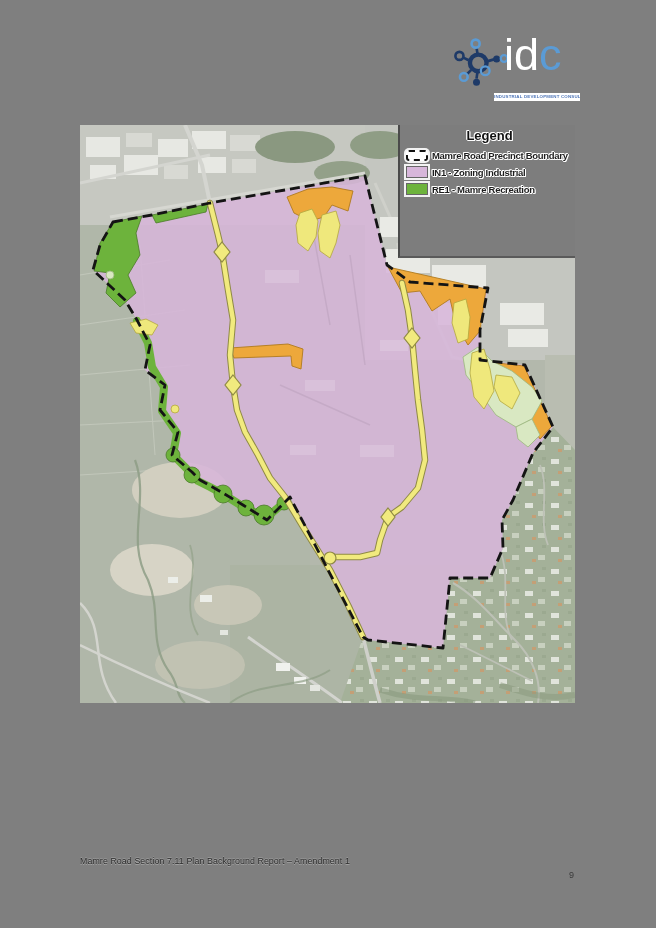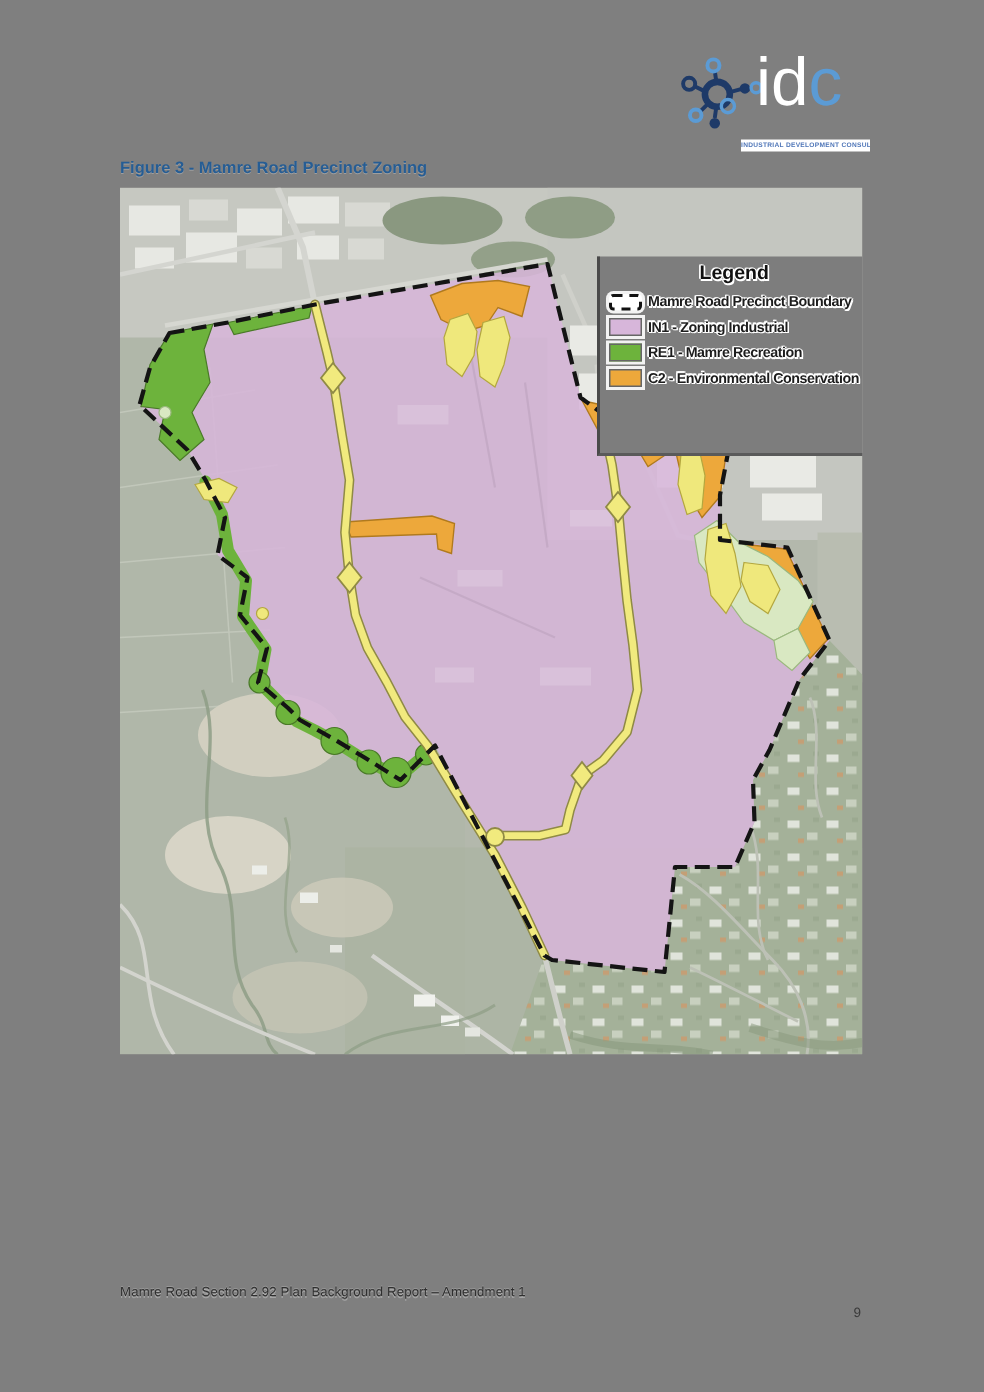--- a/index.html
+++ b/index.html
@@ -19,21 +19,21 @@
   
   .figure-title{position:absolute;left:80px;top:106px;font-size:11px;font-weight:bold;color:#265d94;
     text-shadow:0 1px 0 rgba(255,255,255,.25);white-space:nowrap;}
 
   
   .map{position:absolute;left:80px;top:125px;width:495px;height:578px;overflow:hidden;}
   .map svg{display:block;}
 
   
   .legend{position:absolute;left:318px;top:0;width:177px;height:133px;background:#7d7d7d;
-    border-left:2px solid #4a4a4a;border-bottom:2px solid #5a5a5a;box-sizing:border-box;padding:2px 0 0 4px;margin-top:46px;}
+    border-left:2px solid #4a4a4a;border-bottom:2px solid #5a5a5a;box-sizing:border-box;padding:2px 0 0 4px;}
   .legend-title{font-size:13px;font-weight:bold;color:#111;text-align:center;margin:1px 0 3px 0;
     text-shadow:1px 0 0 #fff,-1px 0 0 #fff,0 1px 0 #fff,0 -1px 0 #fff,1px 1px 0 #fff,-1px -1px 0 #fff;}
   .legend-row{display:flex;align-items:flex-end;gap:4px;height:15px;margin:2px 0 2px 2px;}
   .swatch{width:22px;height:12px;flex:0 0 22px;border:1px solid #666;box-shadow:0 0 0 2px rgba(255,255,255,.9);box-sizing:border-box;}
   .boundary-swatch{background:#fff;border:2px dashed #111;border-radius:3px;height:11px;}
   .legend-label{font-size:9.5px;font-weight:600;letter-spacing:-.3px;color:#1d1d1d;white-space:nowrap;
     text-shadow:1px 0 0 #fff,-1px 0 0 #fff,0 1px 0 #fff,0 -1px 0 #fff,1px 1px 0 #fff,-1px -1px 0 #fff;}
 
   
   .footer{position:absolute;left:80px;top:856px;font-size:8.8px;color:#2f2f2f;letter-spacing:.1px;
@@ -60,21 +60,20 @@
       <circle cx="8.5" cy="22" r="4.6" fill="none" stroke="#1e3a68" stroke-width="3"></circle>
       <circle cx="51" cy="25.5" r="4" fill="#1e3a68"></circle>
       <circle cx="59.5" cy="25" r="3.8" fill="none" stroke="#5b9bd5" stroke-width="2.6"></circle>
       <circle cx="13.5" cy="46" r="4.4" fill="none" stroke="#5b9bd5" stroke-width="3"></circle>
       <circle cx="28" cy="52" r="4" fill="#1e3a68"></circle>
     </svg>
     <div class="logo-text"><span class="dark">id</span><span class="light">c</span></div>
     <div class="logo-tagline">INDUSTRIAL DEVELOPMENT CONSULTANCY</div>
   </div>
 
-  <div class="figure-title" style="color: rgb(38, 93, 148);">Figure 3 - Mamre Road Precinct Zoning</div>
 
   <div class="map">
     <svg width="495" height="578" viewBox="0 0 495 578">
 
       <defs>
         <pattern id="houses" width="26" height="22" patternUnits="userSpaceOnUse">
           <rect x="3" y="4" width="8" height="5" fill="#e7eae2"></rect>
           <rect x="16" y="12" width="7" height="5" fill="#ccd3c3"></rect>
           <rect x="10" y="16" width="4" height="3" fill="#c79d72"></rect>
           <rect x="20" y="2" width="4" height="3" fill="#9aa88f"></rect>
@@ -254,23 +253,19 @@
         <span class="legend-label">IN1 - Zoning Industrial</span>
       </div>
 
       <div class="legend-row">
         <span class="swatch" style="background: rgb(109, 179, 60);"></span>
         <span class="legend-label">RE1 - Mamre Recreation</span>
       </div>
 
 
 
-      <div class="legend-row">
-        <span class="swatch" style="background: rgb(237, 168, 59);"></span>
-        <span class="legend-label">C2 - Environmental Conservation</span>
-      </div>
     </div>
   </div>
 
-  <div class="footer">Mamre Road Section 2.92 Plan Background Report – Amendment 1</div>
+  <div class="footer">Mamre Road Section 7.11 Plan Background Report – Amendment 1</div>
   <div class="pagenum">9</div>
 
 </div>
 
 </body></html>

